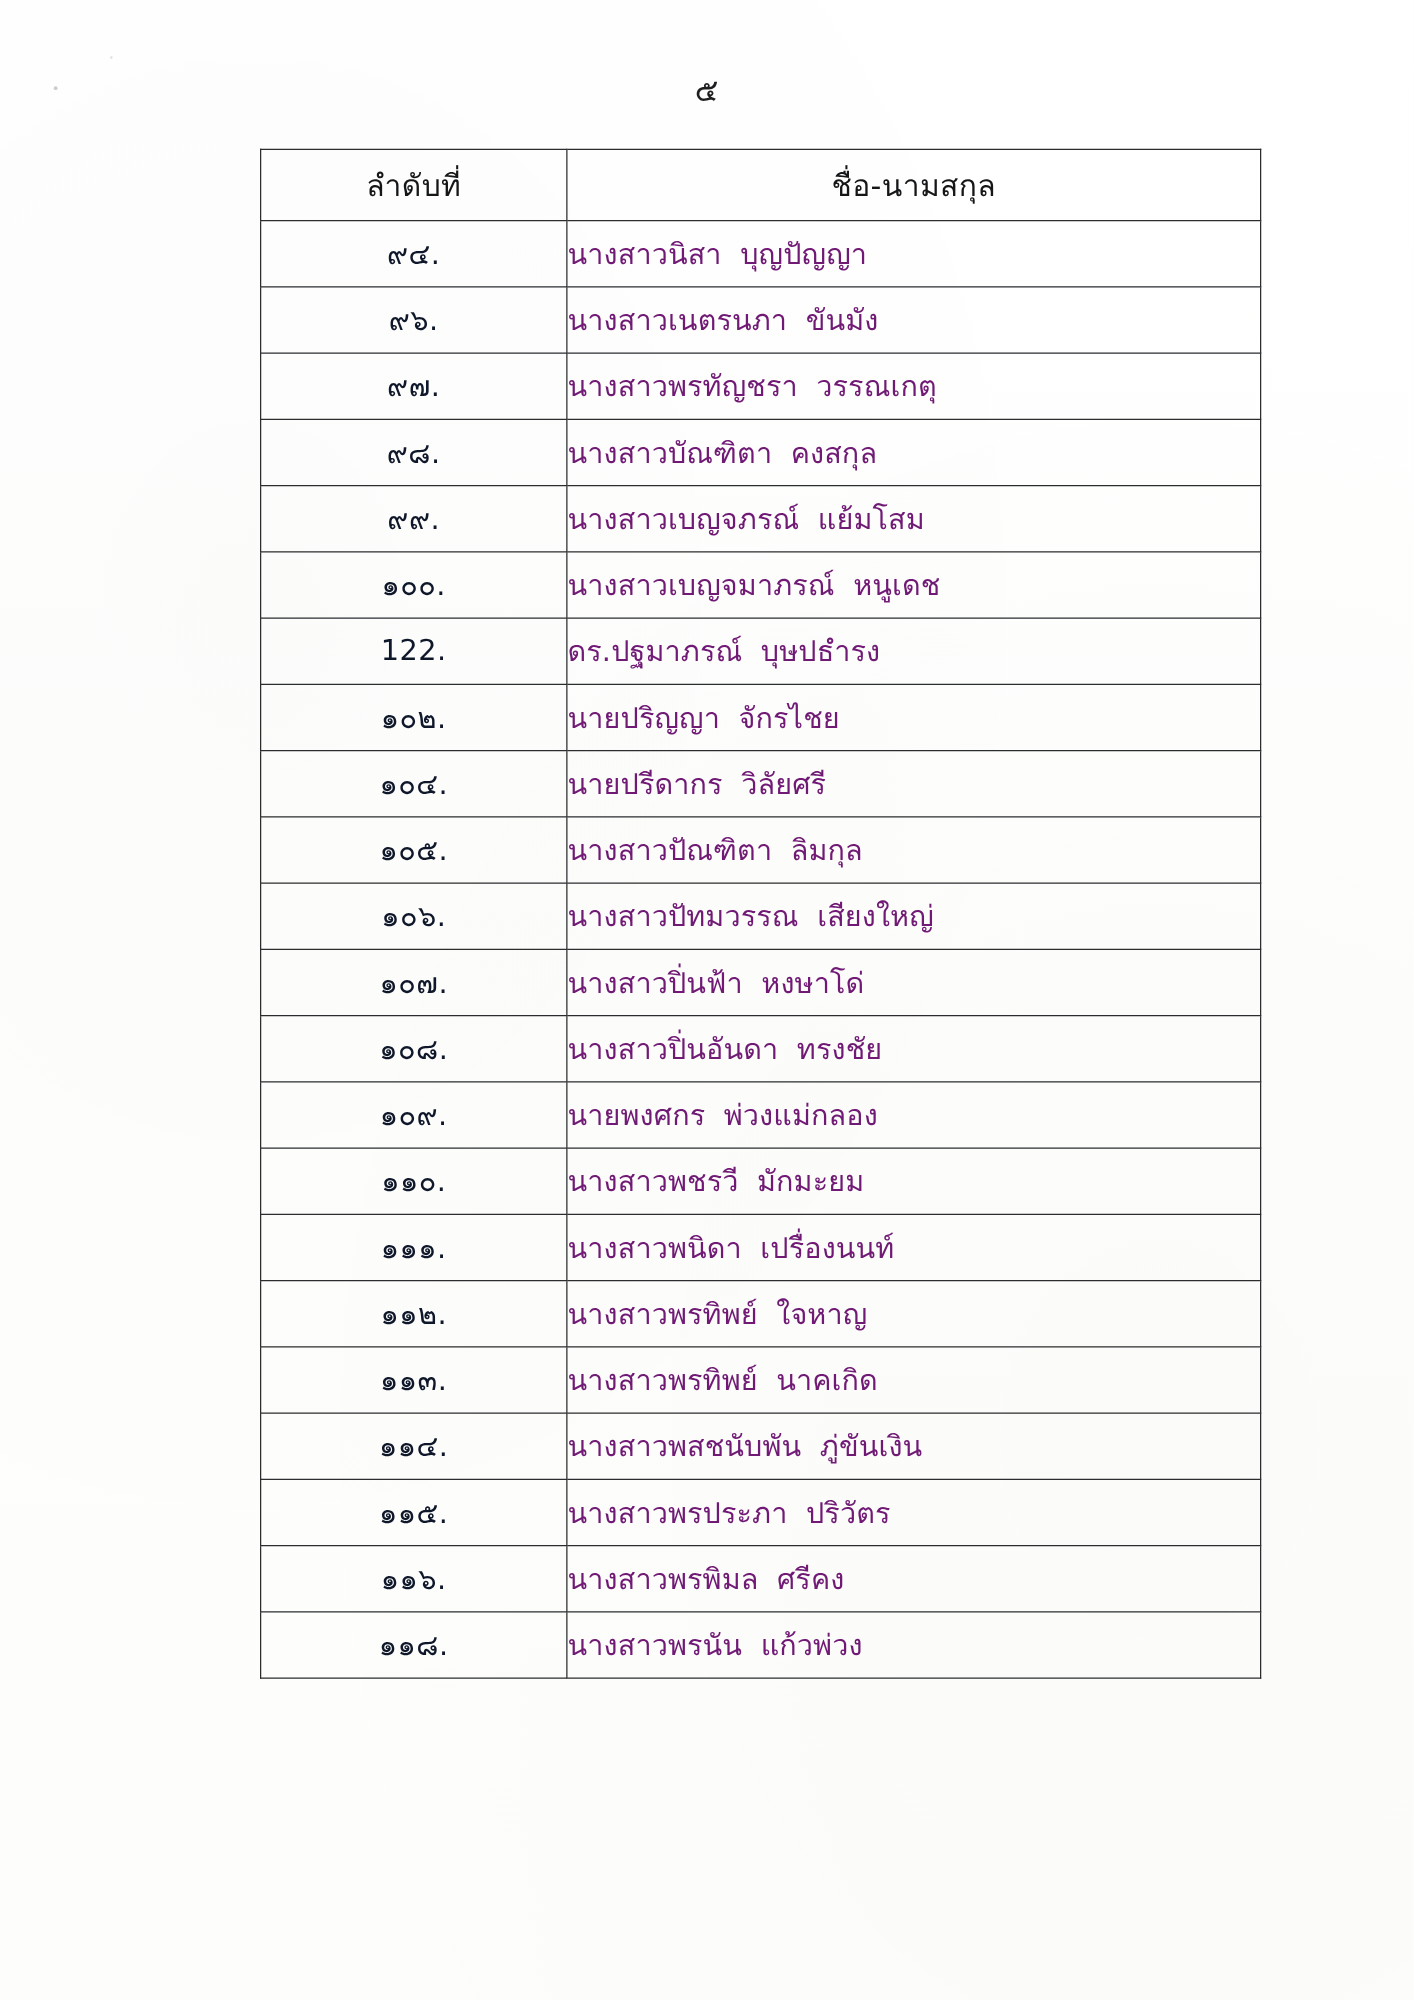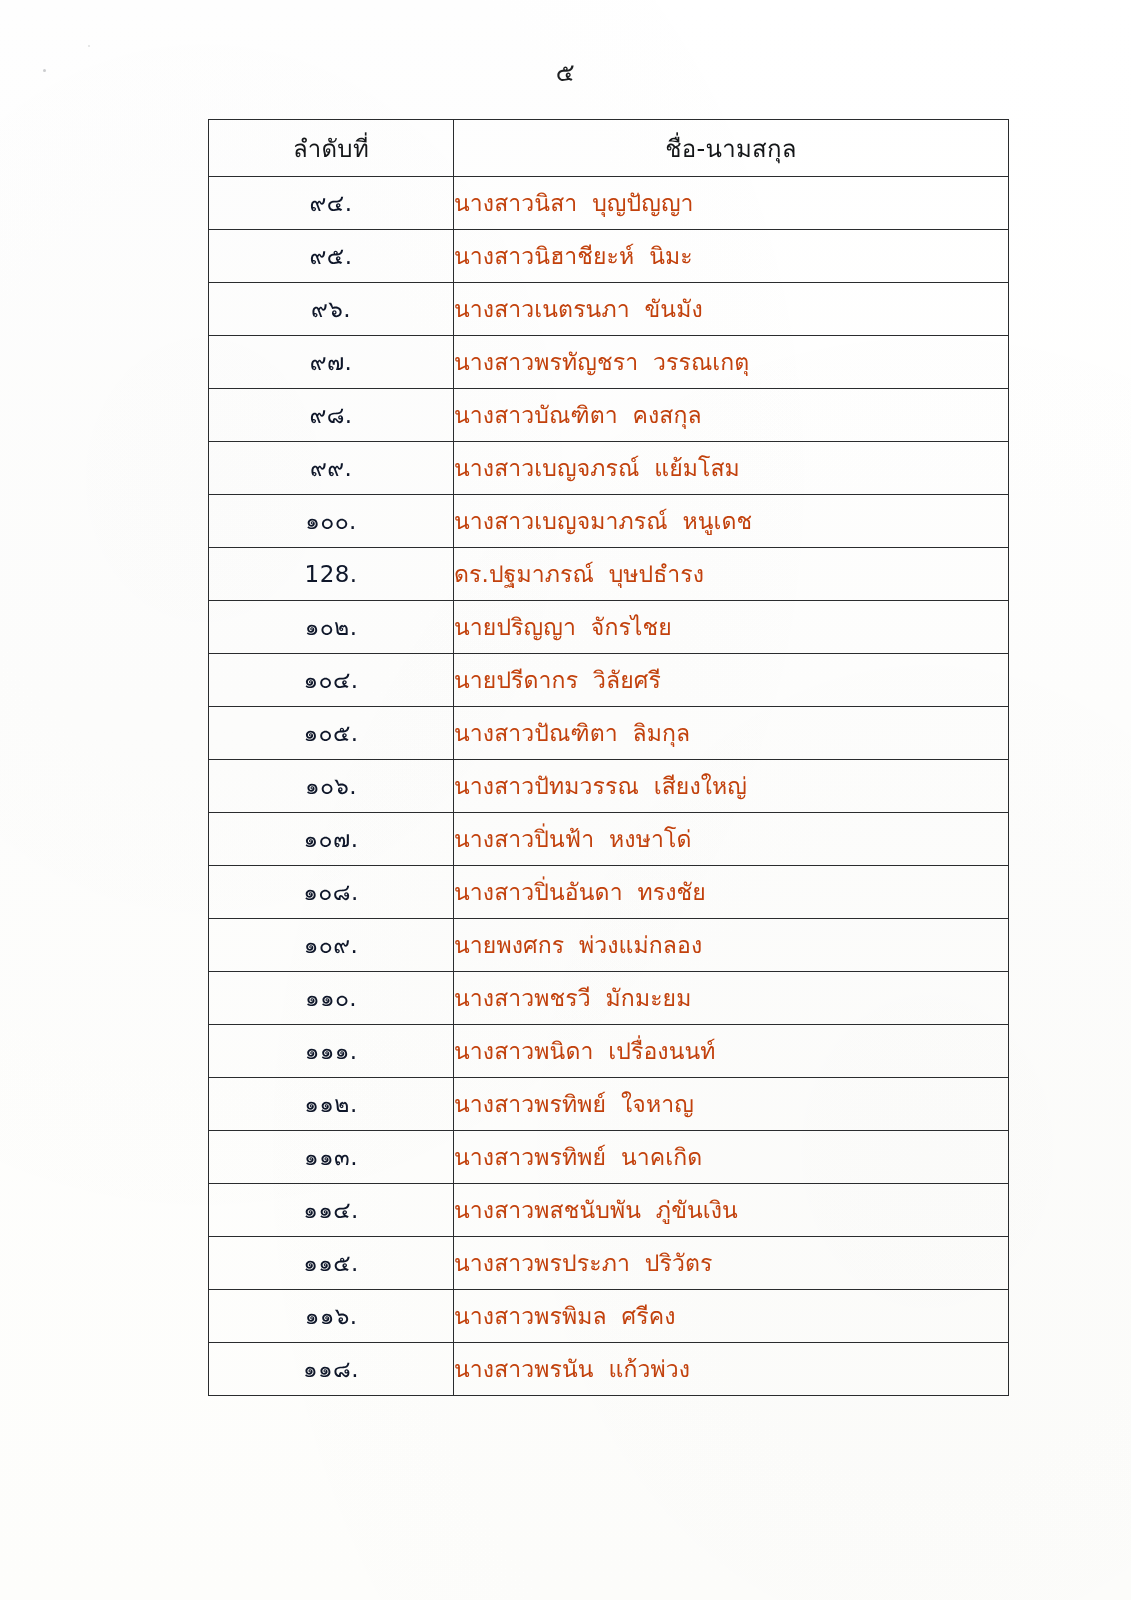--- a/index.html
+++ b/index.html
@@ -76,21 +76,21 @@
     text-align: center;
     font-size: 23px;
     letter-spacing: .4px;
     color: #0f172a;
   }
   .cell-name {
     text-align: left;
     padding-left: 22px;
     font-size: 23px;
     letter-spacing: .1px;
-    color: #c2410c;
+    color: #701a75;
     white-space: pre;
   }
   .head-index,
   .head-name {
     text-align: center;
     font-size: 24px;
     letter-spacing: .3px;
     color: #141618;
   }
 </style>
@@ -115,45 +115,41 @@
         <th class="head-index">ลำดับที่</th>
         <th class="head-name">ชื่อ-นามสกุล</th>
       </tr>
     </thead>
     <tbody id="roster-body">
         <tr>
           <td class="cell-index">๙๔.</td>
           <td class="cell-name">นางสาวนิสา  บุญปัญญา</td>
         </tr>
         <tr>
-          <td class="cell-index">๙๕.</td>
-          <td class="cell-name">นางสาวนิฮาชียะห์  นิมะ</td>
-        </tr>
-        <tr>
           <td class="cell-index">๙๖.</td>
           <td class="cell-name">นางสาวเนตรนภา  ขันมัง</td>
         </tr>
         <tr>
           <td class="cell-index">๙๗.</td>
           <td class="cell-name">นางสาวพรทัญชรา  วรรณเกตุ</td>
         </tr>
         <tr>
           <td class="cell-index">๙๘.</td>
           <td class="cell-name">นางสาวบัณฑิตา  คงสกุล</td>
         </tr>
         <tr>
           <td class="cell-index">๙๙.</td>
           <td class="cell-name">นางสาวเบญจภรณ์  แย้มโสม</td>
         </tr>
         <tr>
           <td class="cell-index">๑๐๐.</td>
           <td class="cell-name">นางสาวเบญจมาภรณ์  หนูเดช</td>
         </tr>
         <tr>
-          <td class="cell-index">128.</td>
+          <td class="cell-index">122.</td>
           <td class="cell-name">ดร.ปฐมาภรณ์  บุษปธำรง</td>
         </tr>
         <tr>
           <td class="cell-index">๑๐๒.</td>
           <td class="cell-name">นายปริญญา  จักรไชย</td>
         </tr>
         <tr>
           <td class="cell-index">๑๐๔.</td>
           <td class="cell-name">นายปรีดากร  วิลัยศรี</td>
         </tr>

